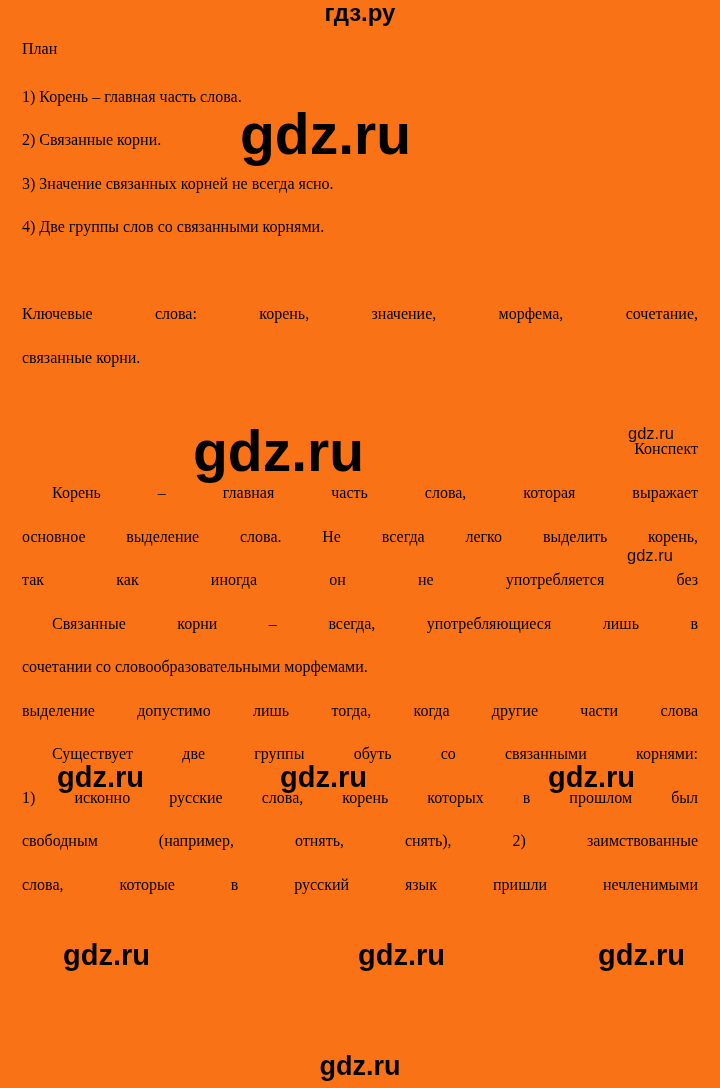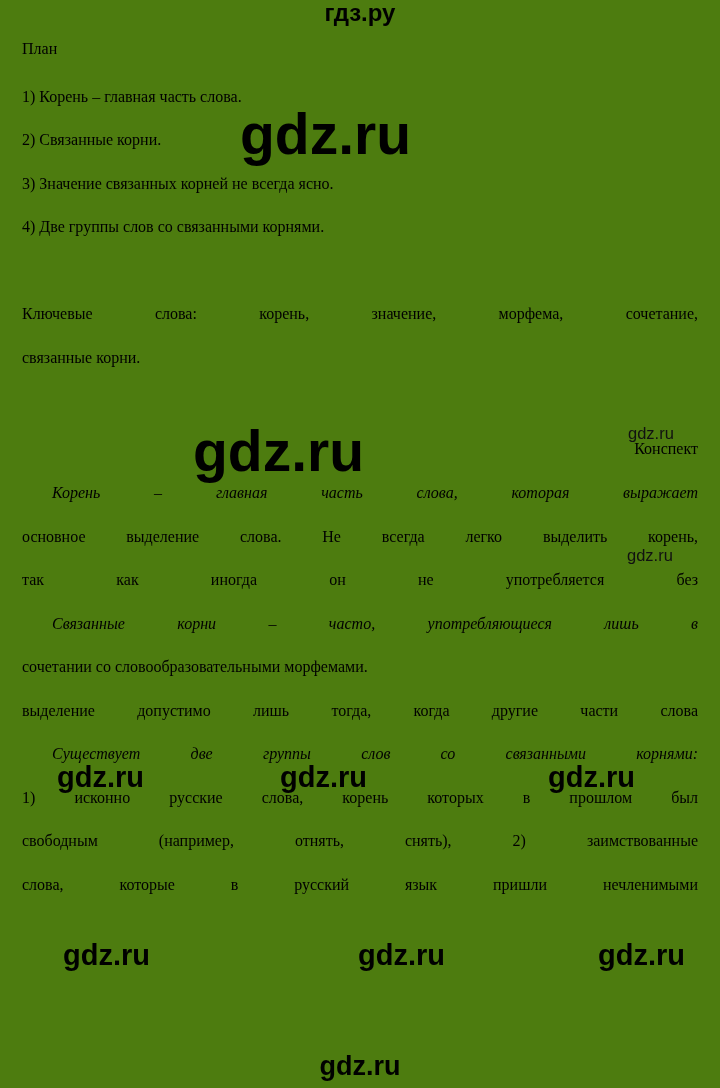--- a/index.html
+++ b/index.html
@@ -1,35 +1,35 @@
 <!DOCTYPE html>
 <html><head>
 <meta charset="utf-8">
 <style>
   html,body { margin:0; padding:0; background:#ffffff; }
   .page {
     position:relative; width:720px; height:1088px; overflow:hidden;
-    background:#4d7c0f; color:#000;
+    background:#f97316; color:#000;
     font-family:"Liberation Serif", serif;
   }
   .site-header {
     position:absolute; top:1px; left:0; width:720px; text-align:center;
     font-family:"Liberation Sans", sans-serif; font-weight:700;
     font-size:24px; line-height:24px;
   }
   .textcol { position:absolute; left:22px; width:676px; }
   .line {
     height:43.5px; line-height:43.5px; font-size:16px;
     white-space:nowrap; overflow:visible;
   }
   .line.stretch {
     white-space:normal;
     text-align:justify; text-align-last:justify;
   }
-  .line.indent { text-indent:30px;font-style:italic; }
+  .line.indent { text-indent:30px; }
   #plan-block { top:27px; }
   #plan-items { margin-top:4px; }
   #keywords-block { top:292px; }
   #summary-heading-block { top:427px;text-align:right; }
   #summary-block { top:471px; }
   .wm {
     position:absolute; font-family:"Liberation Sans", sans-serif;
     font-weight:700; color:#000; line-height:1.15; white-space:nowrap;
   }
   .wm-large { font-size:57px; }
@@ -74,24 +74,24 @@
   </div>
 
   <div class="textcol" id="summary-heading-block">
     <div class="line">Конспект</div>
   </div>
 
   <div class="textcol" id="summary-block">
     <div class="line stretch indent">Корень – главная часть слова, которая выражает</div>
     <div class="line stretch">основное выделение слова. Не всегда легко выделить корень,</div>
     <div class="line stretch">так как иногда он не употребляется без</div>
-    <div class="line stretch indent">Связанные корни – часто, употребляющиеся лишь в</div>
+    <div class="line stretch indent">Связанные корни – всегда, употребляющиеся лишь в</div>
     <div class="line">сочетании со словообразовательными морфемами.</div>
     <div class="line stretch">выделение допустимо лишь тогда, когда другие части слова</div>
-    <div class="line stretch indent">Существует две группы слов со связанными корнями:</div>
+    <div class="line stretch indent">Существует две группы обуть со связанными корнями:</div>
     <div class="line stretch">1) исконно русские слова, корень которых в прошлом был</div>
     <div class="line stretch">свободным (например, отнять, снять), 2) заимствованные</div>
     <div class="line stretch">слова, которые в русский язык пришли нечленимыми</div>
   </div>
 
   <div class="wm wm-large" id="wm-large-1">gdz.ru</div>
   <div class="wm wm-large" id="wm-large-2">gdz.ru</div>
 
   <div class="wm wm-small" id="wm-small-1">gdz.ru</div>
   <div class="wm wm-small" id="wm-small-2">gdz.ru</div>

